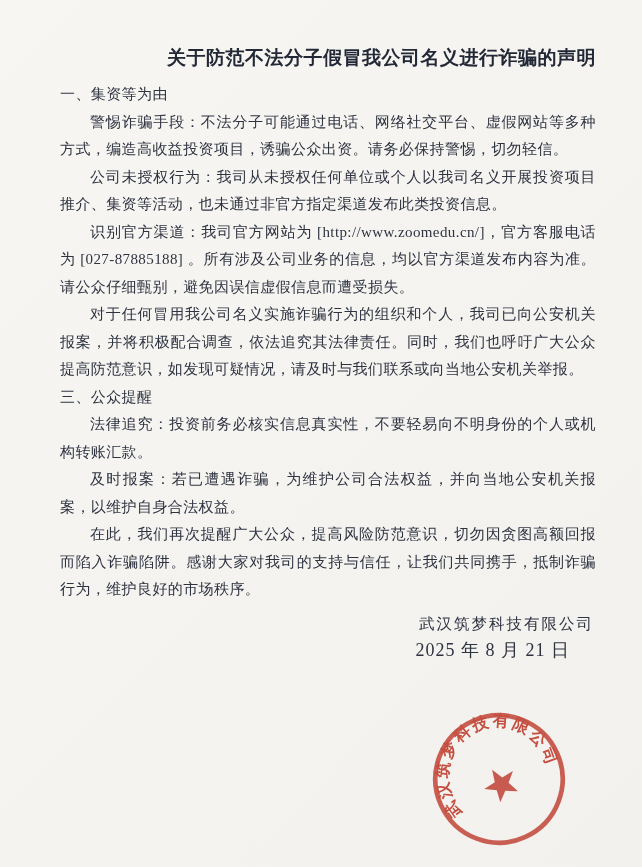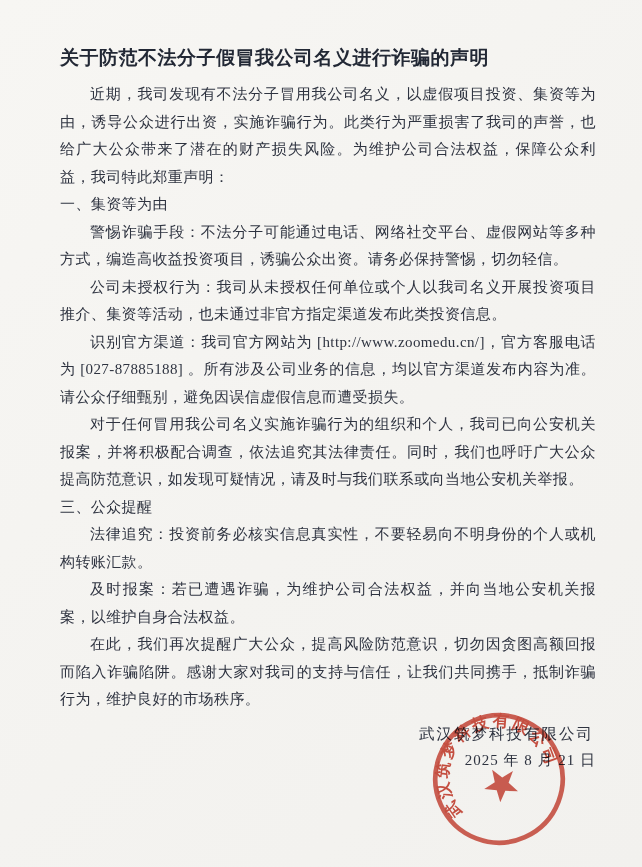--- a/index.html
+++ b/index.html
@@ -13,21 +13,21 @@
     width: 642px; height: 867px;
     box-sizing: border-box;
     padding: 44px 46px 0 60px;
     background: linear-gradient(135deg, #f7f6f3 0%, #f4f3f0 55%, #f2f1ee 100%);
     color: #2e3340;
     overflow: hidden;
   }
   .doc-title {
     font-size: 19px;
     font-weight: bold;
-    text-align: left;
+    text-align: right;
     letter-spacing: 0.5px;
     color: #222835;
     margin: 0 0 9px 0;
     line-height: 28px;
     font-family: Liberation Serif, serif;
   }
   .doc-body p {
     margin: 0;
     font-size: 15px;
     line-height: 27.5px;
@@ -43,44 +43,44 @@
     flex-direction: column;
     align-items: flex-end;
   }
   .signature .company {
     font-size: 15.5px;
     line-height: 27px;
     letter-spacing: 2px;
     margin-right: 2px;
   }
   .signature .date {
-    font-size: 15px;
+    font-size: 18px;
     line-height: 27px;
     letter-spacing: 1px;
+    margin-right: 26px;
   }
   .seal {
     position: absolute;
     left: 426px;
     top: 706px;
     width: 146px;
     height: 146px;
     mix-blend-mode: multiply;
     opacity: 0.88;
     pointer-events: none;
   }
 </style>
 </head>
 <body>
 
 <div class="page">
 
   <h1 class="doc-title">关于防范不法分子假冒我公司名义进行诈骗的声明</h1>
 
   <div class="doc-body">
-    <p class="indent">近期，我司发现有不法分子冒用我公司名义，以虚假项目投资、集资等为由，诱导公众进行出资，实施诈骗行为。此类行为严重损害了我司的声誉，也给广大公众带来了潜在的财产损失风险。为维护公司合法权益，保障公众利益，我司特此郑重声明：</p>
 
     <p class="heading">一、集资等为由</p>
     <p class="indent">警惕诈骗手段：不法分子可能通过电话、网络社交平台、虚假网站等多种方式，编造高收益投资项目，诱骗公众出资。请务必保持警惕，切勿轻信。</p>
     <p class="indent">公司未授权行为：我司从未授权任何单位或个人以我司名义开展投资项目推介、集资等活动，也未通过非官方指定渠道发布此类投资信息。</p>
     <p class="indent">识别官方渠道：我司官方网站为 [http://www.zoomedu.cn/]，官方客服电话为 [027-87885188] 。所有涉及公司业务的信息，均以官方渠道发布内容为准。请公众仔细甄别，避免因误信虚假信息而遭受损失。</p>
 
     <p class="indent">对于任何冒用我公司名义实施诈骗行为的组织和个人，我司已向公安机关报案，并将积极配合调查，依法追究其法律责任。同时，我们也呼吁广大公众提高防范意识，如发现可疑情况，请及时与我们联系或向当地公安机关举报。</p>
 
     <p class="heading">三、公众提醒</p>
     <p class="indent">法律追究：投资前务必核实信息真实性，不要轻易向不明身份的个人或机构转账汇款。</p>

